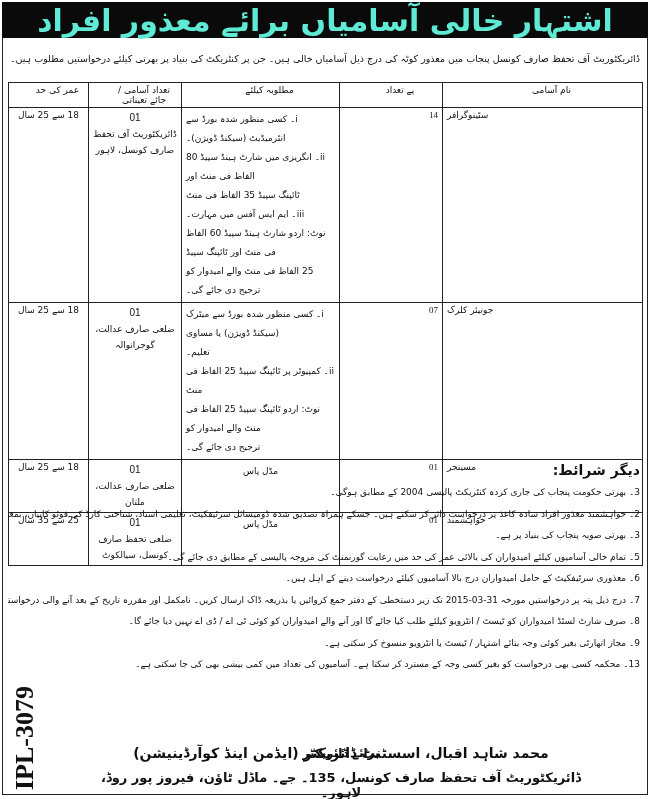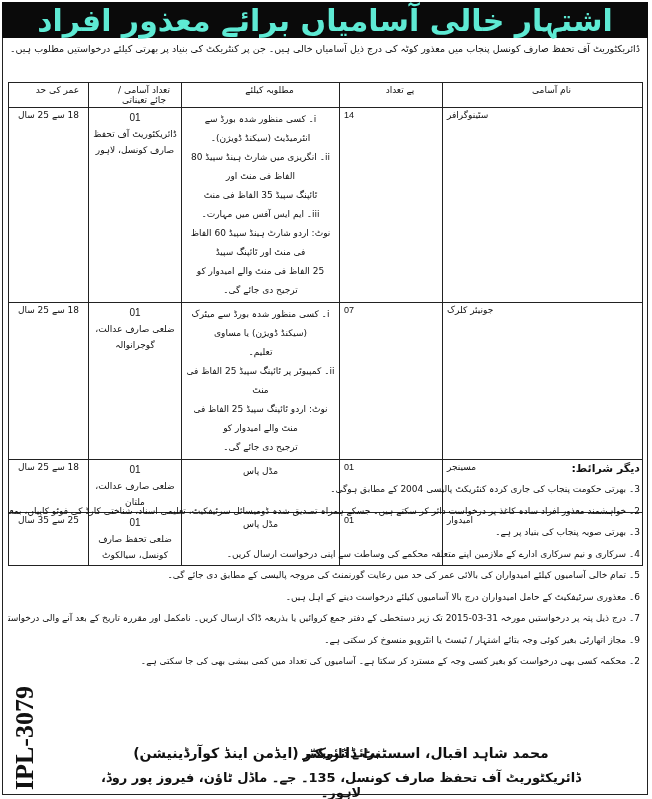--- a/index.html
+++ b/index.html
@@ -3,34 +3,34 @@
 <meta charset="utf-8">
 <style>
   html, body { margin:0; padding:0; background:#ffffff; }
   body { width:652px; height:799px; position:relative; overflow:hidden;
          font-family:"DejaVu Sans", sans-serif; color:#111; }
   .frame { position:absolute; left:2px; top:2px; width:646px; height:793px;
            border:1px solid #222; box-sizing:border-box; }
   .banner { position:absolute; left:2px; top:2px; width:646px; height:36px; background:#0a0a0a;
             color:#5eead4; display:flex; align-items:center; justify-content:center; }
   .banner span { font-size:30px; font-weight:bold; direction:rtl; letter-spacing:1px; }
-  .intro { position:absolute; left:8px; right:12px; top:40px; height:18px; direction:rtl;
+  .intro { position:absolute; left:8px; right:12px; top:50px; height:18px; direction:rtl;
            font-size:9.5px; text-align:right; line-height:18px; white-space:nowrap; overflow:hidden; }
   table.jobs { position:absolute; left:8px; top:82px; width:634px; border-collapse:collapse;
                direction:rtl; table-layout:fixed; }
   table.jobs th, table.jobs td { border:1px solid #222; vertical-align:top; font-size:9px; padding:2px 4px; }
   table.jobs th { height:12px; font-weight:normal; text-align:center; font-size:9px;padding-left:22px; }
   td.name { text-align:left; padding-top:8px; }
-  td.num { text-align:left; padding-top:8px; font-family:Liberation Sans, sans-serif; font-size:10px; }
-  td.qual { text-align:center; line-height:19px; padding-top:4px; }
+  td.num { text-align:right; padding-top:8px; font-family:Liberation Serif, serif; font-size:10px; }
+  td.qual { text-align:left; line-height:19px; padding-top:4px; }
   td.post { text-align:center; padding-top:8px; line-height:16px; }
   td.post .cnt { font-family:"Liberation Sans", sans-serif; font-size:10px; display:block; }
   td.age { text-align:center; padding-top:8px; direction:rtl; }
   .terms { position:absolute; left:8px; right:12px; top:462px; direction:rtl; text-align:right; }
-  .terms .heading { font-size:11px; font-weight:bold; margin-bottom:4px; }
+  .terms .heading { font-size:14px; font-weight:bold; margin-bottom:4px; }
   .terms .item { font-size:9px; line-height:21.5px; white-space:nowrap; overflow:hidden; }
   .sign { position:absolute; left:90px; right:60px; direction:rtl; text-align:center; font-weight:bold; }
   .sign1 { top:717px; font-size:14px;margin-top:28px; }
   .sign2 { top:746px; font-size:12px; }
   .sign3 { top:770px; font-size:13px; }
   .ipl { position:absolute; left:10px; top:700px; width:80px; height:30px;
          transform-origin:left top; transform:rotate(-90deg) translate(-90px, 0);
          font-family:"Liberation Serif", serif; font-weight:bold; font-size:26px; white-space:nowrap; }
 </style>
 </head>
@@ -101,44 +101,44 @@
       <td class="qual" style="text-align:center">
         <div>مڈل پاس</div>
       </td>
       <td class="post">
         <span class="cnt">01</span>
         <span>ضلعی صارف عدالت، ملتان</span>
       </td>
       <td class="age">18 سے 25 سال</td>
     </tr>
     <tr style="height:43px">
-      <td class="name">امیدوار</td>
+      <td class="name">خواہشمند</td>
       <td class="num">01</td>
       <td class="qual" style="text-align:center">
         <div>مڈل پاس</div>
       </td>
       <td class="post">
         <span class="cnt">01</span>
         <span>ضلعی تحفظ صارف کونسل، سیالکوٹ</span>
       </td>
       <td class="age">25 سے 35 سال</td>
     </tr>
   </tbody>
 </table>
 
 <div class="terms">
   <div class="heading">دیگر شرائط:</div>
   <div class="item">3۔ بھرتی حکومت پنجاب کی جاری کردہ کنٹریکٹ پالیسی 2004 کے مطابق ہوگی۔</div>
   <div class="item">2۔ خواہشمند معذور افراد سادہ کاغذ پر درخواست دائر کر سکتے ہیں۔ جسکے ہمراہ تصدیق شدہ ڈومیسائل سرٹیفکیٹ، تعلیمی اسناد، شناختی کارڈ کی فوٹو کاپیاں، بمعہ 1 عدد حالیہ پاسپورٹ سائز تصویر درخواست کے ساتھ منسلک کرنا ضروری ہے۔</div>
   <div class="item">3۔ بھرتی صوبہ پنجاب کی بنیاد پر ہے۔</div>
-  <div class="item">4۔ سرکاری و نیم سرکاری ادارے کے ملازمین اپنے متعلقہ محکمے کی وساطت سے اپنی درخواست ارسال کریں۔</div>
   <div class="item">5۔ تمام خالی آسامیوں کیلئے امیدواران کی بالائی عمر کی حد میں رعایت گورنمنٹ کی مروجہ پالیسی کے مطابق دی جائے گی۔</div>
   <div class="item">6۔ معذوری سرٹیفکیٹ کے حامل امیدواران درج بالا آسامیوں کیلئے درخواست دینے کے اہل ہیں۔</div>
   <div class="item">7۔ درج ذیل پتہ پر درخواستیں مورخہ 31-03-2015 تک زیر دستخطی کے دفتر جمع کروائیں یا بذریعہ ڈاک ارسال کریں۔ نامکمل اور مقررہ تاریخ کے بعد آنے والی درخواستیں قابل قبول نہیں ہوگی۔</div>
+  <div class="item">8۔ صرف شارٹ لسٹڈ امیدواران کو ٹیسٹ / انٹرویو کیلئے طلب کیا جائے گا اور آنے والے امیدواران کو کوئی ٹی اے / ڈی اے نہیں دیا جائے گا۔</div>
   <div class="item">9۔ مجاز اتھارٹی بغیر کوئی وجہ بتائے اشتہار / ٹیسٹ یا انٹرویو منسوخ کر سکتی ہے۔</div>
-  <div class="item">2۔ محکمہ کسی بھی درخواست کو بغیر کسی وجہ کے مسترد کر سکتا ہے۔ آسامیوں کی تعداد میں کمی بیشی بھی کی جا سکتی ہے۔</div>
+  <div class="item">13۔ محکمہ کسی بھی درخواست کو بغیر کسی وجہ کے مسترد کر سکتا ہے۔ آسامیوں کی تعداد میں کمی بیشی بھی کی جا سکتی ہے۔</div>
 </div>
 
 <div class="sign sign1">محمد شاہد اقبال، اسسٹنٹ ڈائریکٹر (ایڈمن اینڈ کوآرڈینیشن)</div>
 <div class="sign sign2">برائے ڈائریکٹر</div>
 <div class="sign sign3">ڈائریکٹوریٹ آف تحفظ صارف کونسل، 135۔ جے۔ ماڈل ٹاؤن، فیروز پور روڈ، لاہور۔</div>
 
 <div class="ipl">IPL-3079</div>
 
 </body></html>

